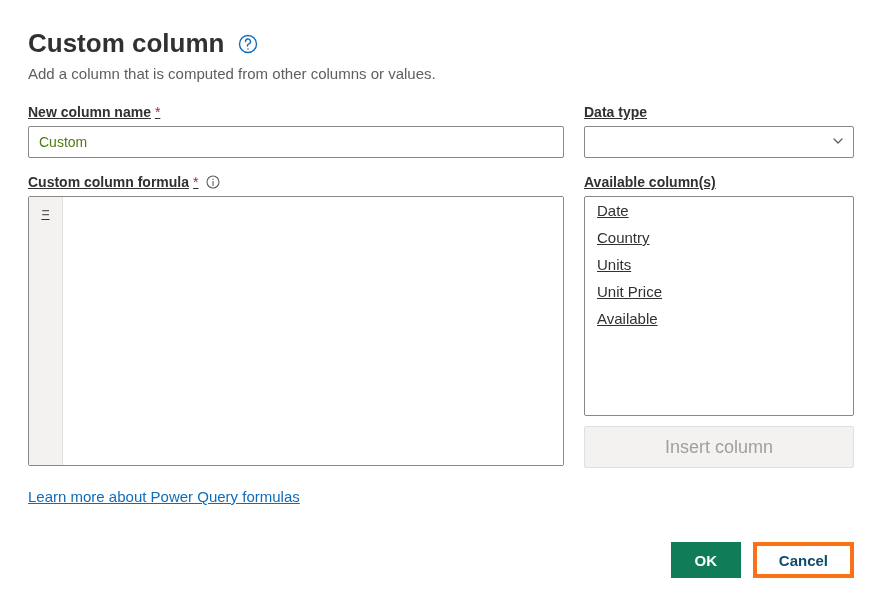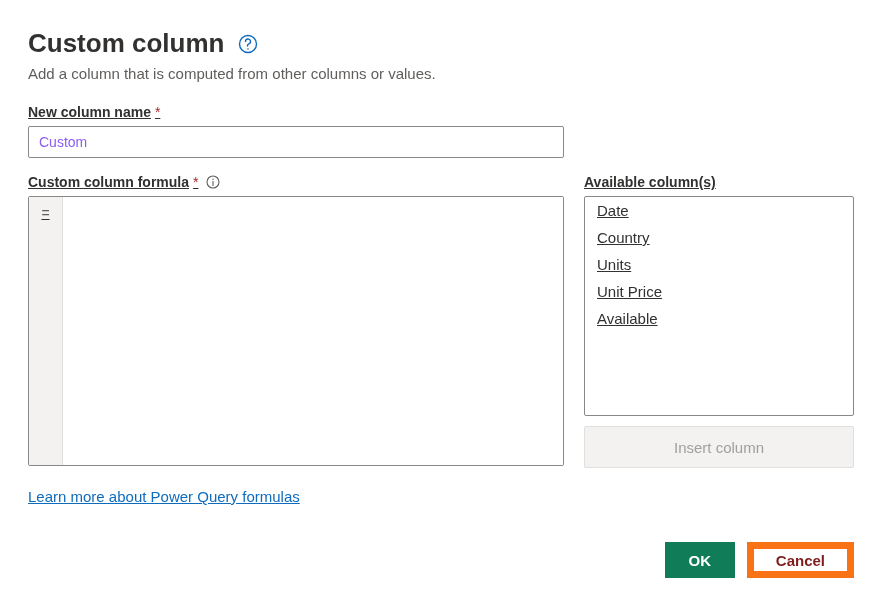--- a/index.html
+++ b/index.html
@@ -61,21 +61,21 @@
       color: #605E5C;
     }
     .text-input {
       width: 100%;
       height: 32px;
       border: 1px solid #8A8886;
       border-radius: 2px;
       padding: 0 10px;
       font-size: 14px;
       font-family: inherit;
-      color: #8b5cf6;
+      color: #4d7c0f;
     }
     .select-wrap {
       position: relative;
       width: 100%;
     }
     .select-input {
       width: 100%;
       height: 32px;
       border: 1px solid #8A8886;
       border-radius: 2px;
@@ -136,21 +136,21 @@
       color: #323130;
       cursor: pointer;
     }
     .insert-btn {
       width: 100%;
       height: 42px;
       margin-top: 10px;
       border: 1px solid #E1DFDD;
       background: #F3F2F1;
       color: #A19F9D;
-      font-size: 15px;
+      font-size: 18px;
       font-weight: 400;
       border-radius: 2px;
       cursor: default;
       font-family: inherit;
     }
     .learn-link {
       display: inline-block;
       margin-top: 22px;
       color: #0F6CBD;
       font-size: 15px;
@@ -173,22 +173,22 @@
       cursor: pointer;
       font-family: inherit;
     }
     .btn-primary {
       background: #107C58;
       border: 1px solid #107C58;
       color: #fff;
     }
     .btn-secondary {
       background: #fff;
-      border: 7px solid #f97316;
-      color: #7f1d1d;
+      border: 4px solid #f97316;
+      color: #0c4a6e;
     }
   </style>
 </head>
 <body>
 
 <div class="header">
   <h1 class="title">Custom column</h1>
   <span class="help-icon">
     <svg width="20" height="20" viewBox="0 0 20 20" fill="none" stroke="currentColor" stroke-width="1.4">
       <circle cx="10" cy="10" r="8.5"></circle>
@@ -202,20 +202,33 @@
 
 <div class="form-grid">
   <div>
     <div class="field-label">
       <span>New column name</span>
       <span class="required">*</span>
     </div>
     <input type="text" class="text-input" value="Custom" style="">
   </div>
 
+  <div>
+    <div class="field-label">Data type</div>
+    <div class="select-wrap">
+      <select class="select-input">
+        <option></option>
+      </select>
+      <span class="chevron">
+        <svg width="12" height="12" viewBox="0 0 12 12" fill="none" stroke="currentColor" stroke-width="1.3">
+          <path d="M2 4l4 4 4-4" stroke-linecap="round" stroke-linejoin="round"></path>
+        </svg>
+      </span>
+    </div>
+  </div>
 </div>
 
 <div class="form-grid row2">
   <div>
     <div class="field-label">
       <span>Custom column formula</span>
       <span class="required">*</span>
       <span class="info-icon">
         <svg width="14" height="14" viewBox="0 0 14 14" fill="none" stroke="currentColor" stroke-width="1.1">
           <circle cx="7" cy="7" r="6"></circle>

